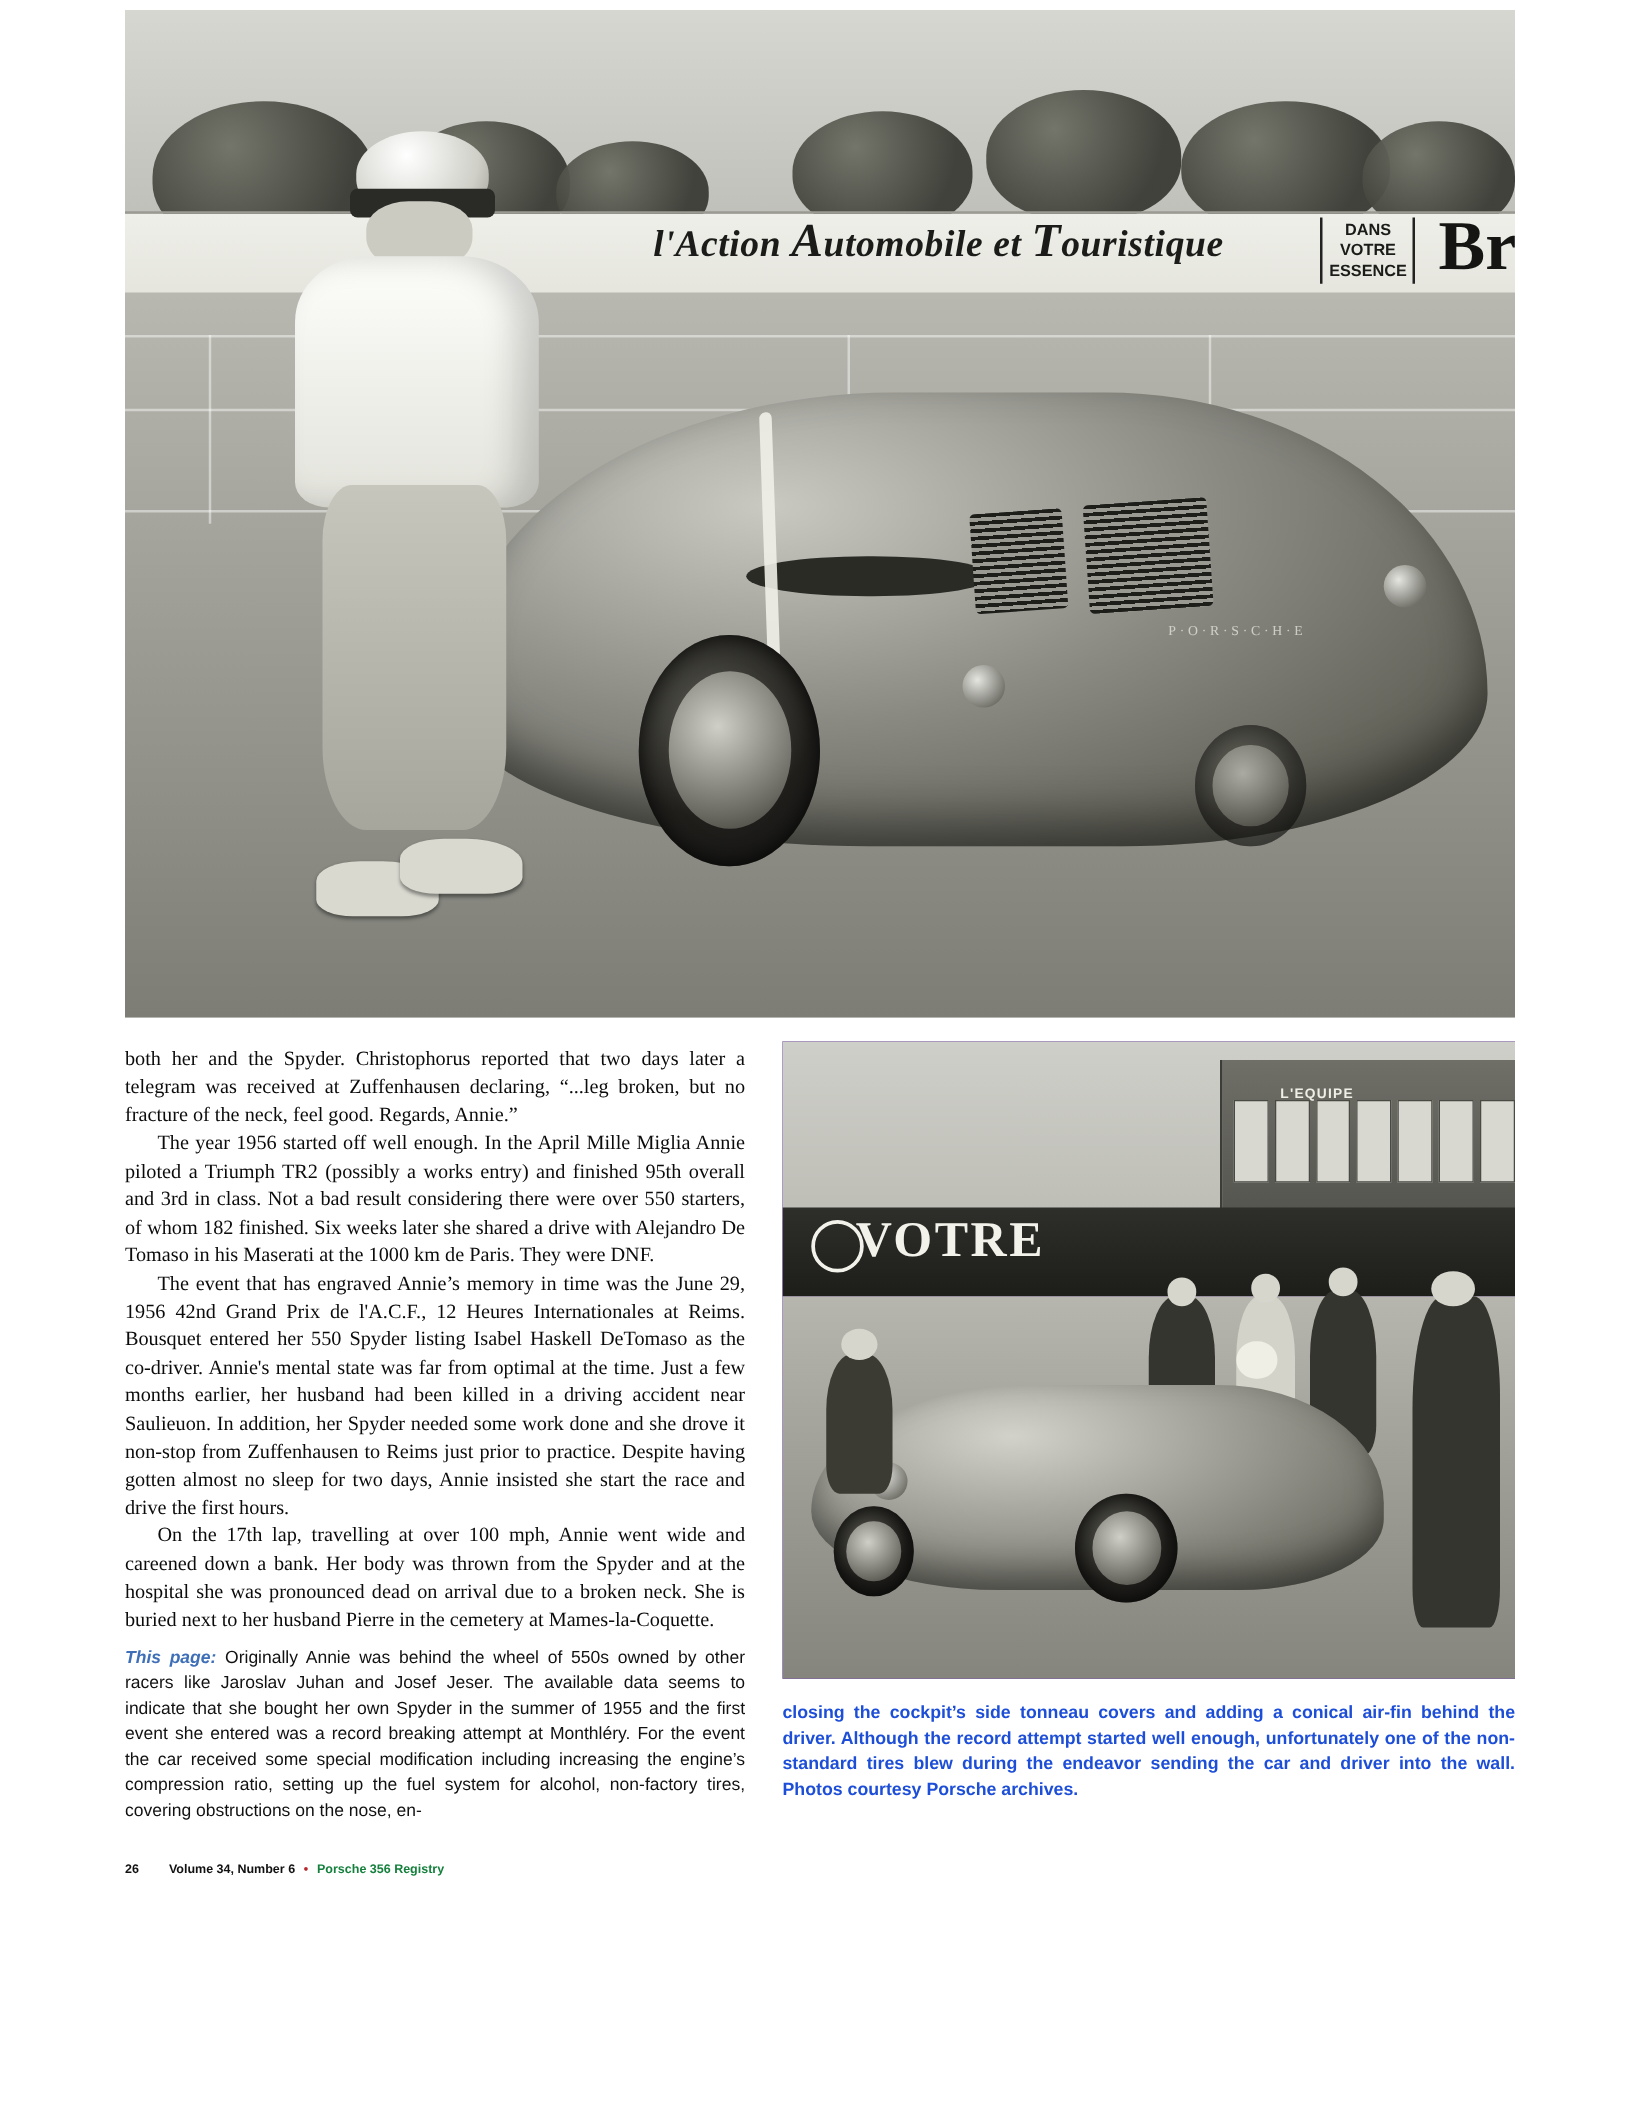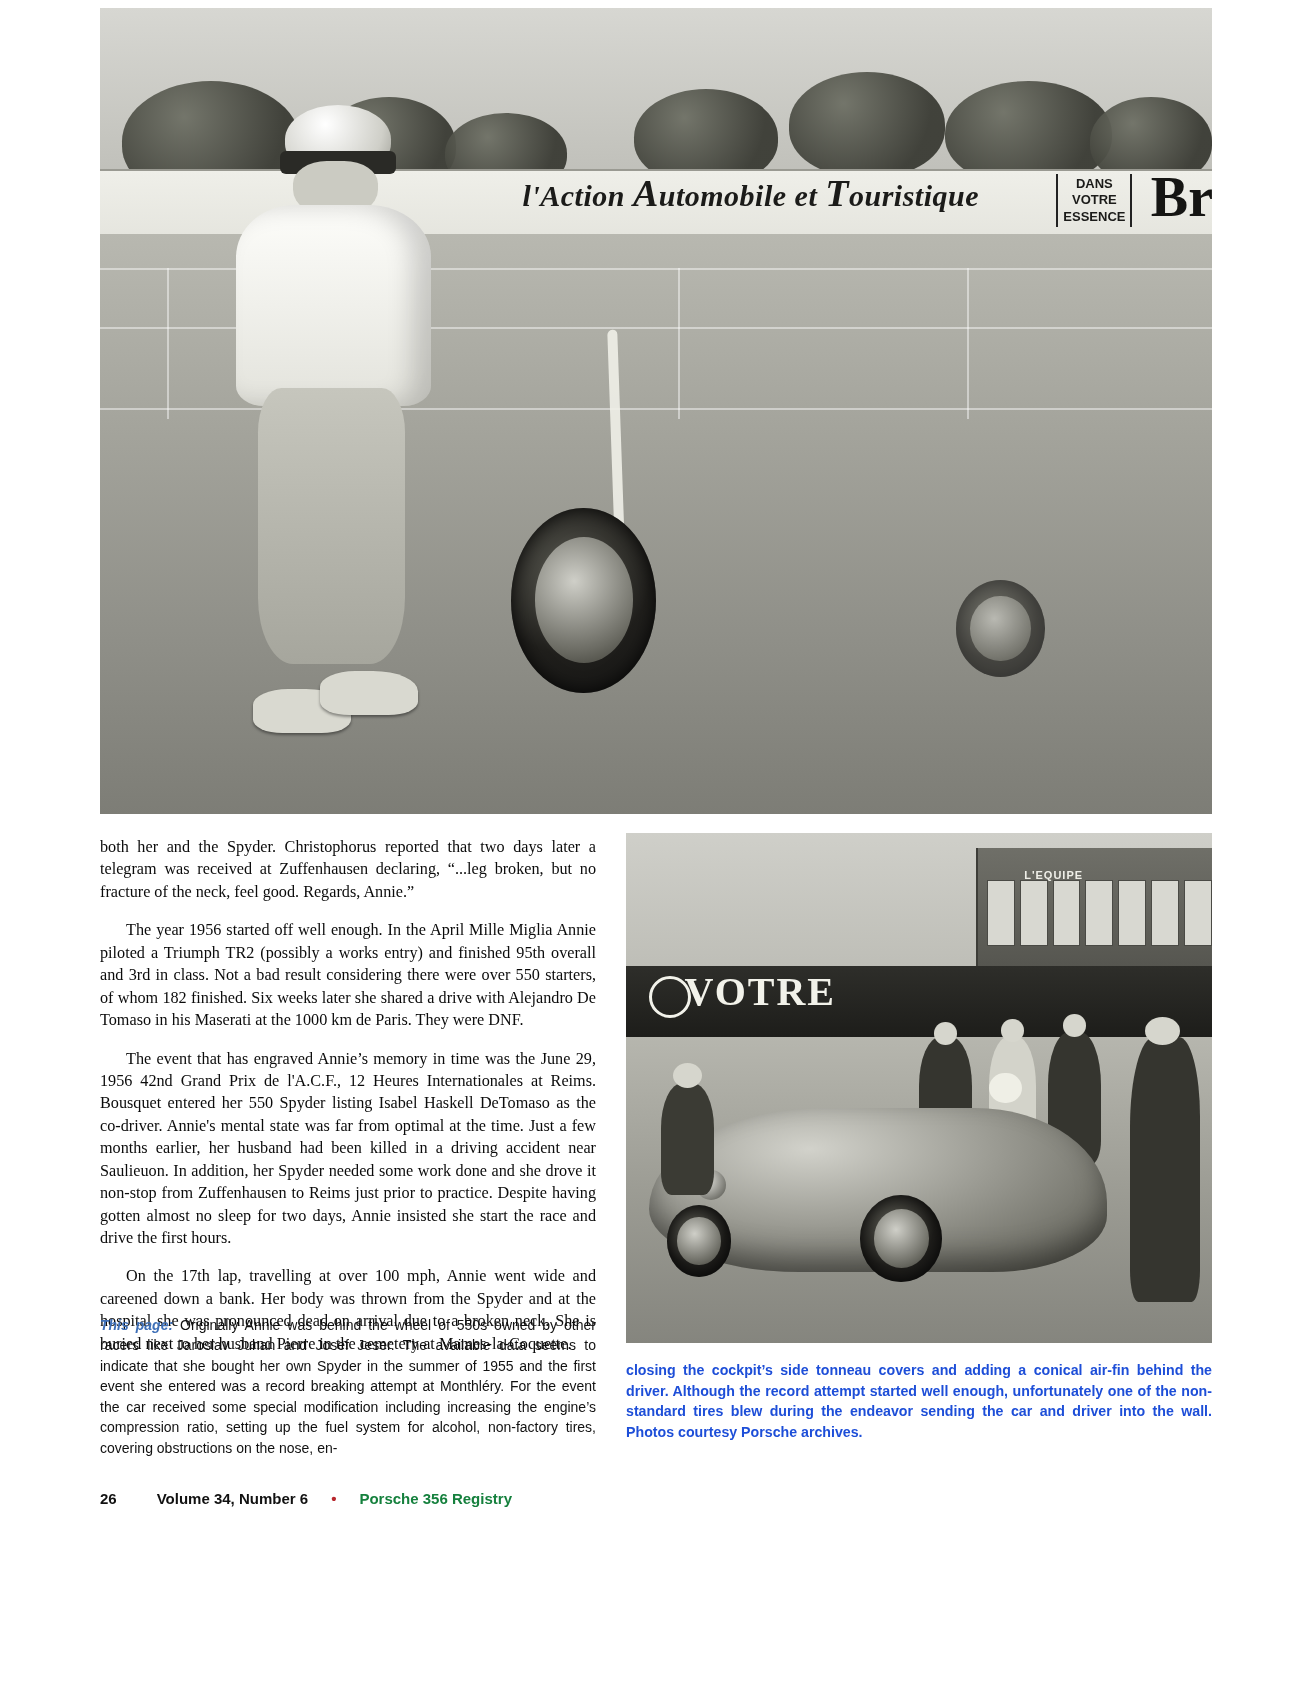--- a/index.html
+++ b/index.html
@@ -274,21 +274,21 @@
     width: 496px;
   }
   .body-text {
     font-family: "Liberation Serif", serif;
     font-size: 16.2px;
     line-height: 1.385;
     text-align: justify;
     color: #0b0b0b;
     margin: 0 0 0 0;
   }
-  .body-text + .body-text { text-indent: 26px; margin-top: 16px; }
+  .body-text + .body-text { text-indent: 26px; }
 
   .caption-left {
     position: absolute;
     left: 100px;
     top: 1315px;
     width: 496px;
     font-family: "Liberation Sans", sans-serif;
     font-size: 14px;
     line-height: 1.46;
     color: #111;
@@ -310,26 +310,26 @@
     color: #1d4ed8;
     text-align: justify;
     font-weight: bold;
   }
 
   .footer {
     position: absolute;
     left: 100px;
     top: 1490px;
     font-family: "Liberation Sans", sans-serif;
-    font-size: 15px;
+    font-size: 10px;
     font-weight: bold;
     color: #111;
     display: flex;
     align-items: baseline;
-    gap: 16px;
+    gap: 0;
     text-align: center;
   }
   .footer .pageno { margin-right: 24px; }
   .footer .bullet { color: #b8272d; margin: 0 7px; }
   .footer .pub { color: #15803d; }
 </style>
 </head>
 <body>
 
 <div class="page">
@@ -362,20 +362,28 @@
     <div class="hero-ground">
       <div class="track-line" style="left:0; top:6%;  width:100%;"></div>
       <div class="track-line" style="left:0; top:16%; width:100%;"></div>
       <div class="track-line" style="left:0; top:30%; width:100%;"></div>
       <div class="track-line" style="left:6%; top:6%; width:2px; height:26%;"></div>
       <div class="track-line" style="left:26%; top:6%; width:2px; height:26%;"></div>
       <div class="track-line" style="left:52%; top:6%; width:2px; height:26%;"></div>
       <div class="track-line" style="left:78%; top:6%; width:2px; height:26%;"></div>
     </div>
 
+    <div class="car-body">
+      <div class="car-cockpit"></div>
+      <div class="car-vent" style="left:50%; top:26%; width:9%;  height:22%;"></div>
+      <div class="car-vent" style="left:61%; top:24%; width:12%; height:24%;"></div>
+      <div class="car-light" style="left:49%; top:60%;"></div>
+      <div class="car-light" style="left:90%; top:38%;"></div>
+      <div class="car-badge" style="left:69%; top:51%;">P·O·R·S·C·H·E</div>
+    </div>
     <div class="car-stripe"></div>
 
     <div class="wheel" style="left:37%; top:62%; width:13%; height:23%;">
       <div class="hub"></div>
     </div>
     <div class="wheel" style="left:77%; top:71%; width:8%; height:12%; opacity:.65;">
       <div class="hub"></div>
     </div>
 
     <div class="driver">

